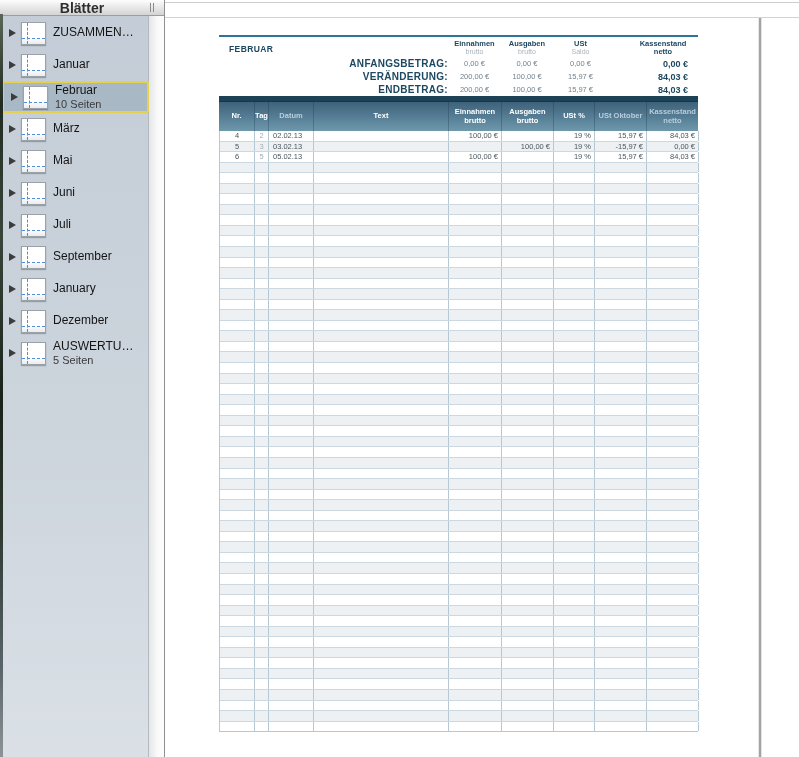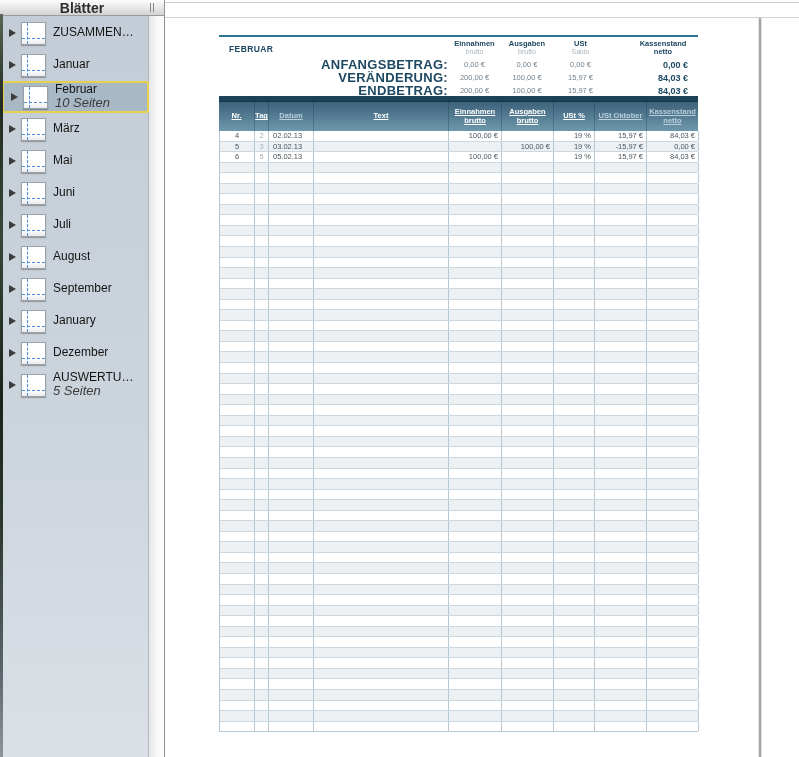--- a/index.html
+++ b/index.html
@@ -24,21 +24,21 @@
   .sheet-item.selected{background:#a9b8c5;border:2px solid #e6d14e;border-radius:2px;}
   .tri{width:0;height:0;border-left:7px solid #3c3c3c;border-top:4.5px solid transparent;
        border-bottom:4.5px solid transparent;margin:0 5px 0 7px;flex:none;}
   .thumb{position:relative;width:23px;height:21px;flex:none;margin-right:7px;
        background:linear-gradient(180deg,#ffffff 70%,#ebebeb);border:1px solid #9aa1a8;
        box-shadow:0 1px 1px rgba(0,0,0,.25);}
   .thumb .tv{position:absolute;left:5px;top:0;bottom:0;width:0;border-left:1px dashed #4f8ed8;}
   .thumb .th{position:absolute;left:0;right:0;bottom:5px;height:0;border-top:1px dashed #4f8ed8;}
   .s-labels{display:flex;flex-direction:column;line-height:1.1;min-width:0;}
   .s-name{font-size:12px;color:#141414;white-space:nowrap;overflow:hidden;text-overflow:ellipsis;max-width:82px;}
-  .s-sub{font-size:13px;color:#3b3b3b;font-style:italic;}
+  .s-sub{font-size:11px;color:#3b3b3b;}
 
   
   #main{position:absolute;left:164px;top:0;width:635px;height:757px;background:#ffffff;
        border-left:1px solid #8f8f8f;box-sizing:content-box;}
   .hairline{position:absolute;left:0;right:0;height:1px;background:#cccccc;}
   #hl-a{top:2px;}
   #hl-b{top:17px;background:#d2d2d2;}
   #page-edge{position:absolute;left:594px;top:18px;bottom:0;width:2px;background:#a3a3a3;
        box-shadow:1px 0 0 #e3e3e3,-1px 0 0 #e9e9e9;}
 
@@ -46,32 +46,32 @@
   #summary{position:absolute;left:54px;top:35px;width:479px;border-top:2px solid #2e7494;}
   .sumrow{display:grid;grid-template-columns:229px 53px 52px 55px 20px 70px;align-items:center;height:13px;}
   #sum-head{height:20px;align-items:end;}
   #month-label{display:flex;align-items:flex-end;height:100%;padding:0 0 3px 10px;box-sizing:border-box;
        font-size:8.5px;font-weight:bold;color:#1c4861;letter-spacing:.4px;}
   .sum-h{display:flex;flex-direction:column;justify-content:flex-end;align-items:center;
        line-height:1.1;padding-bottom:1px;height:100%;box-sizing:border-box;}
   .sum-h .l1{font-size:7.5px;font-weight:bold;color:#1c4861;}
   .sum-h .l2{font-size:7px;color:#a9b4bc;}
   .sum-h.kass .l2{color:#1c4861;font-weight:bold;font-size:7.5px;}
-  .sum-label{display:flex;justify-content:flex-end;font-size:13px;font-weight:bold;color:#1c4861;letter-spacing:.3px;}
+  .sum-label{display:flex;justify-content:flex-end;font-size:10px;font-weight:bold;color:#1c4861;letter-spacing:.3px;}
   .sum-val{text-align:center;font-size:7.5px;color:#72818c;}
   .sum-kass{text-align:right;padding-right:10px;font-size:9px;font-weight:bold;color:#1c4861;}
 
   
   #table{position:absolute;left:54px;top:96px;width:479px;}
   #navybar{height:5px;background:#1d4256;}
   .gridcols{display:grid;grid-template-columns:35px 14px 45px 135px 53px 52px 41px 52px 52px;}
   #thead{height:30px;background:linear-gradient(180deg,#3e627b 0%,#577f96 55%,#6f98ac 100%);
        border-top:1px solid #16374a;box-sizing:border-box;}
   .hcell{display:flex;flex-direction:column;justify-content:center;align-items:center;
-       font-size:7.5px;font-weight:bold;line-height:1.15;color:#ffffff;border-left:1px solid rgba(18,45,61,.28);text-decoration:underline;}
+       font-size:7.5px;font-weight:bold;line-height:1.15;color:#ffffff;border-left:1px solid rgba(18,45,61,.28);}
   .hcell:first-child{border-left:none;}
   .hcell.pale{color:#b9cedb;}
   #tbody{height:601px;display:flex;flex-direction:column;border-left:1px solid #b6c8d4;box-sizing:border-box;}
   .trow{flex:1;border-bottom:1px solid #cbd8e1;box-sizing:border-box;}
   .trow:nth-child(even){background:#edf1f4;}
   .trow:last-child{border-bottom:1px solid #b6c8d4;}
   .tcell{border-right:1px solid #b6c8d4;display:flex;align-items:center;overflow:hidden;
        font-size:7.5px;color:#4a555c;box-sizing:border-box;height:100%;}
   .c-center{justify-content:center;}
   .c-pale{color:#a2aeb5;}
@@ -161,31 +161,20 @@
     </span>
   </div>
           <div class="sheet-item">
     <span class="tri"></span>
     <span class="thumb">
               <span class="tv"></span>
               <span class="th"></span>
             </span>
     <span class="s-labels">
       <span class="s-name">Juli</span>
-
-    </span>
-  </div>
-          <div class="sheet-item">
-    <span class="tri"></span>
-    <span class="thumb">
-              <span class="tv"></span>
-              <span class="th"></span>
-            </span>
-    <span class="s-labels">
-      <span class="s-name">August</span>
 
     </span>
   </div>
           <div class="sheet-item">
     <span class="tri"></span>
     <span class="thumb">
               <span class="tv"></span>
               <span class="th"></span>
             </span>
     <span class="s-labels">

